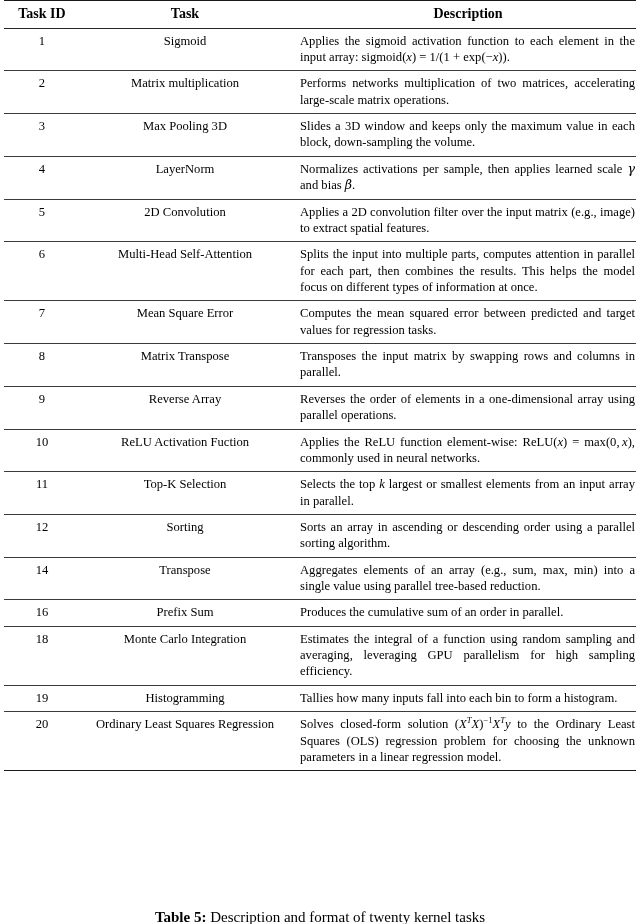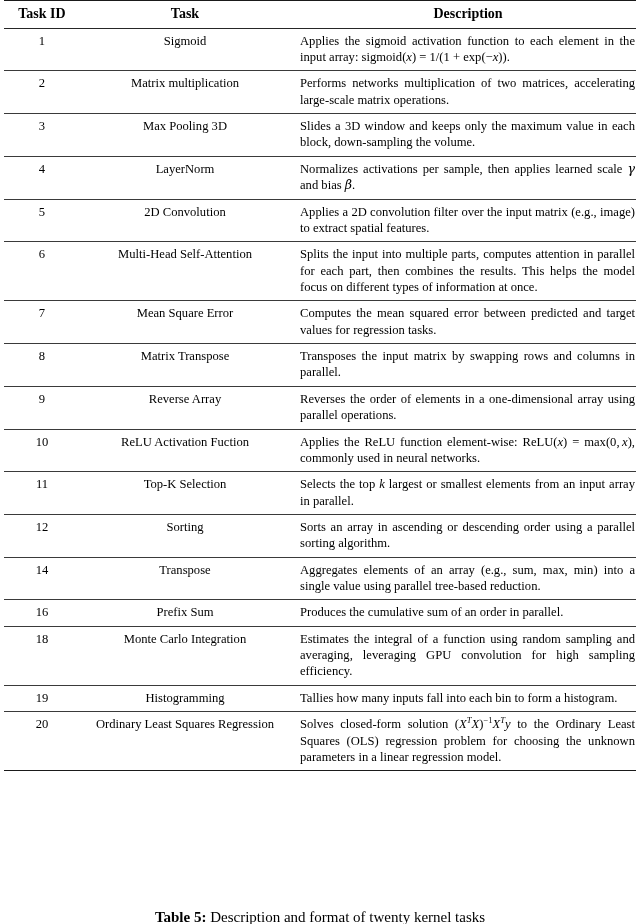--- a/index.html
+++ b/index.html
@@ -189,21 +189,21 @@
           <td class="t-desc">Aggregates elements of an array (e.g., sum, max, min) into a single value using parallel tree-based reduction.</td>
         </tr>
         <tr class="rule-row">
           <td class="t-id">16</td>
           <td class="t-task">Prefix Sum</td>
           <td class="t-desc">Produces the cumulative sum of an order in parallel.</td>
         </tr>
         <tr class="rule-row">
           <td class="t-id">18</td>
           <td class="t-task">Monte Carlo Integration</td>
-          <td class="t-desc">Estimates the integral of a function using random sampling and averaging, leveraging GPU convolution for high sampling efficiency.</td>
+          <td class="t-desc">Estimates the integral of a function using random sampling and averaging, leveraging GPU parallelism for high sampling efficiency.</td>
         </tr>
         <tr class="rule-row">
           <td class="t-id">19</td>
           <td class="t-task">Histogramming</td>
           <td class="t-desc">Tallies how many inputs fall into each bin to form a histogram.</td>
         </tr>
         <tr class="rule-row rule-bot">
           <td class="t-id">20</td>
           <td class="t-task">Ordinary Least Squares Regression</td>
           <td class="t-desc">Solves closed-form solution (<span class="mv">X</span><sup class="mx">T</sup><span class="mv">X</span>)<sup class="mn">−1</sup><span class="mv">X</span><sup class="mx">T</sup><span class="mv">y</span> to the Ordinary Least Squares (OLS) regression problem for choosing the unknown parameters in a linear regression model.</td>

